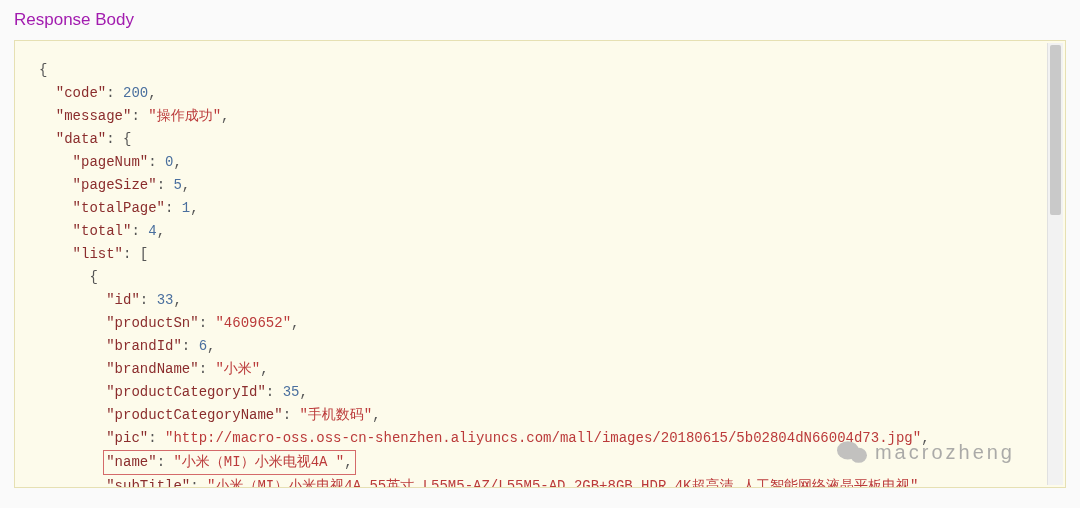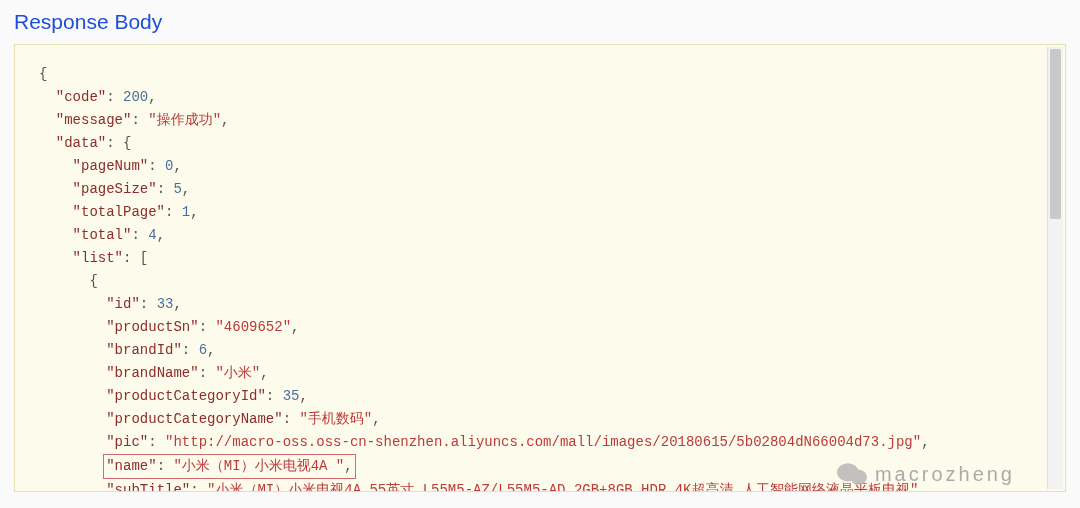--- a/index.html
+++ b/index.html
@@ -6,22 +6,22 @@
     margin: 0;
     padding: 0;
     width: 1080px;
     height: 508px;
     font-family: "Helvetica Neue", Arial, sans-serif;
     background: #fafafa;
     overflow: hidden;
   }
   .section-header {
     padding: 10px 14px;
-    color: #1d4ed8;
-    font-size: 21px;
+    color: #a21caf;
+    font-size: 17px;
     font-weight: 400;
   }
   .panel {
     margin: 0 14px 14px 14px;
     border: 1px solid #e6e0b3;
     background: #fdfbeb;
     height: 448px;
     position: relative;
     box-sizing: border-box;
   }
@@ -68,21 +68,21 @@
     width: 11px;
     height: 170px;
     background: #c9c9c9;
     border-radius: 2px;
   }
 
   
   .watermark {
     position: absolute;
     right: 50px;
-    bottom: 4px;
+    bottom: 22px;
     display: flex;
     align-items: center;
     gap: 8px;
     color: #9d9d9d;
     font-size: 20px;
     letter-spacing: 3px;
     font-family: Arial, sans-serif;
     opacity: 0.85;
     pointer-events: none;
   }

